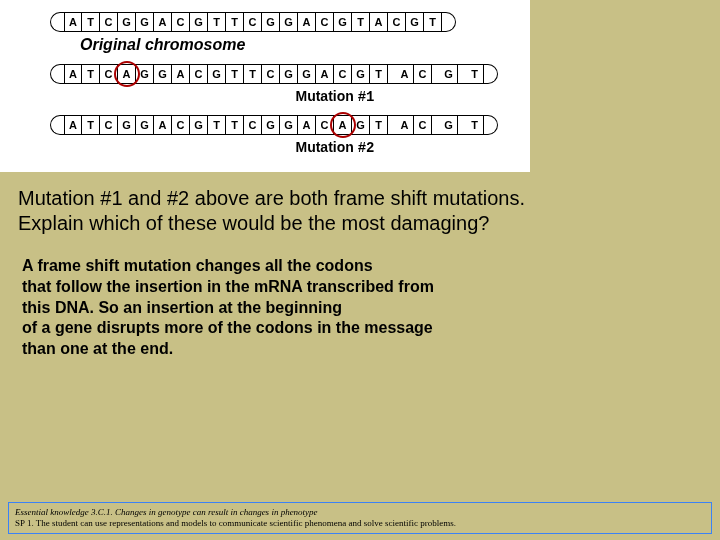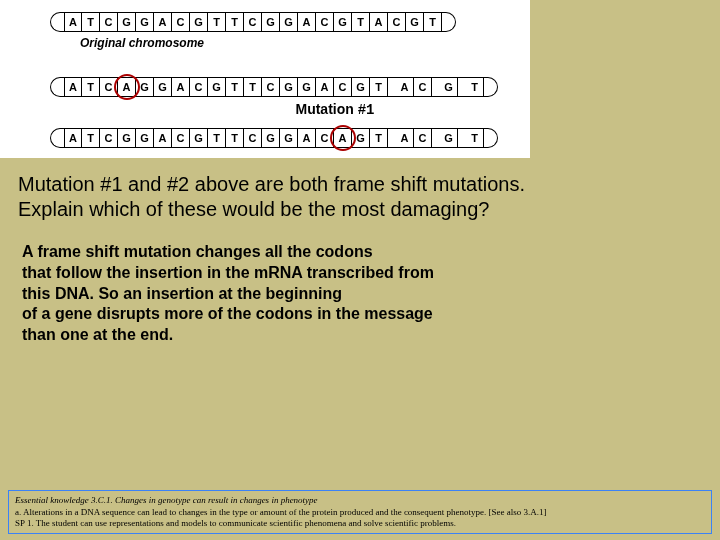--- a/index.html
+++ b/index.html
@@ -57,23 +57,23 @@
   .gap-wide {
     width: 8px;
     height: 20px;
     background: #fff;
     border-top: 1px solid #000;
     border-bottom: 1px solid #000;
   }
   .label-row {
     font-family: Arial, sans-serif;
     font-weight: bold;
-    font-size: 12px;
+    font-size: 16px;
     font-style: italic;
-    margin: 2px 0 27px 80px;
+    margin: 2px 0 10px 80px;
   }
   .label-row2 {
     font-family: Arial, sans-serif;
     font-weight: bold;
     font-size: 14px;
     margin: 2px 0 10px 140px;
     text-align: center;
   }
   .hash {
     font-family: "Courier New", monospace;
@@ -203,33 +203,36 @@
       <div class="gap-wide"></div>
       <div class="base">A</div>
       <div class="base">C</div>
       <div class="gap-wide"></div>
       <div class="base">G</div>
       <div class="gap-wide"></div>
       <div class="base">T</div>
       <div class="right-cap"></div>
     <div class="circle-marker" id="circ2" style="left: 280px; top: -3px;"></div>
   </div>
+  <div class="label-row2">
+    <span>Mutation</span>
+    <span class="hash">#2</span>
+  </div>
 
 </div>
 
 <div class="question">
   <div>Mutation #1 and #2 above are both frame shift mutations.</div>
   <div>Explain which of these would be the most damaging?</div>
 </div>
 
 <div class="answer">
   <div>A frame shift mutation changes all the codons</div>
   <div>that follow the insertion in the mRNA transcribed from</div>
   <div>this DNA. So an insertion at the beginning</div>
   <div>of a gene disrupts more of the codons in the message</div>
   <div>than one at the end.</div>
 </div>
 
 <div class="footer">
   <div class="ek">Essential knowledge 3.C.1. Changes in genotype can result in changes in phenotype</div>
-  <div>a. Alterations in a DNA sequence can lead to changes in the type or amount of the protein produced and the consequent phenotype. [See also 3.A.1]</div>
   <div>SP 1. The student can use representations and models to communicate scientific phenomena and solve scientific problems.</div>
 </div>
 
 </body></html>

